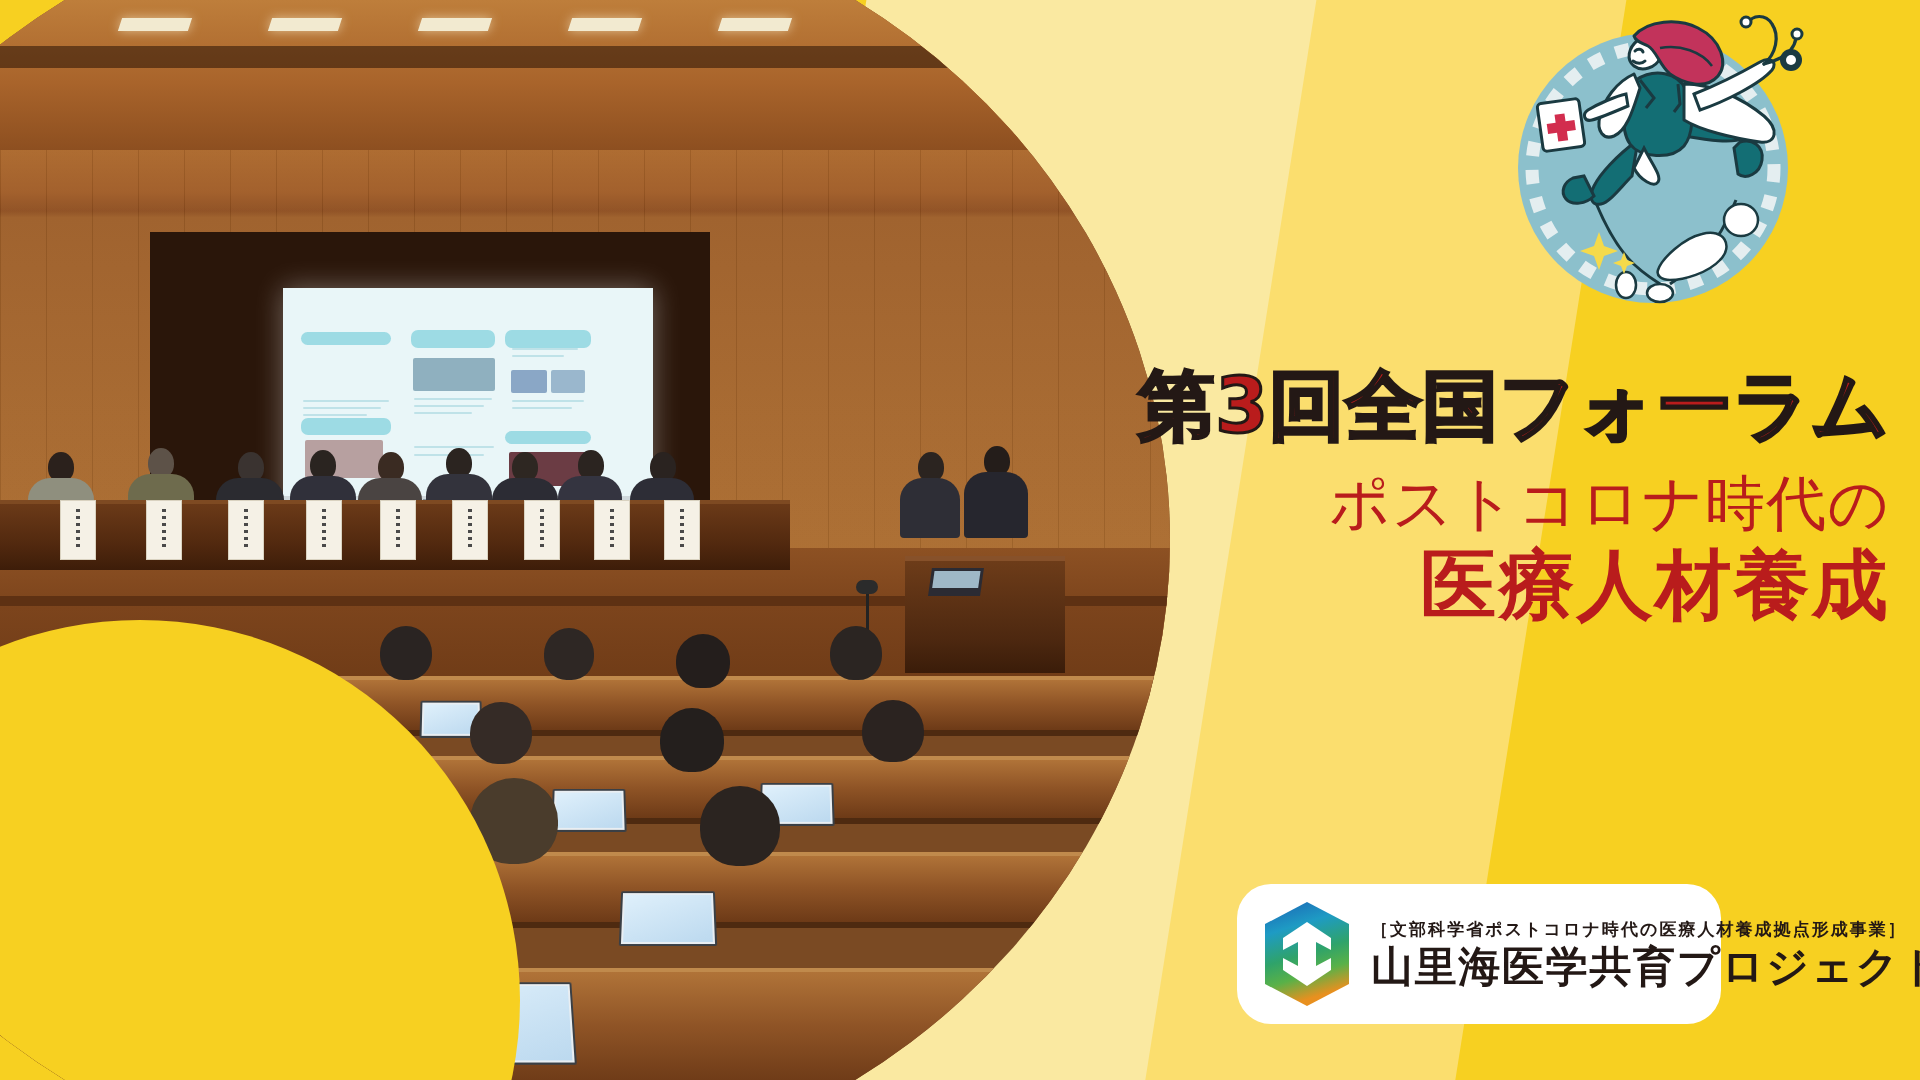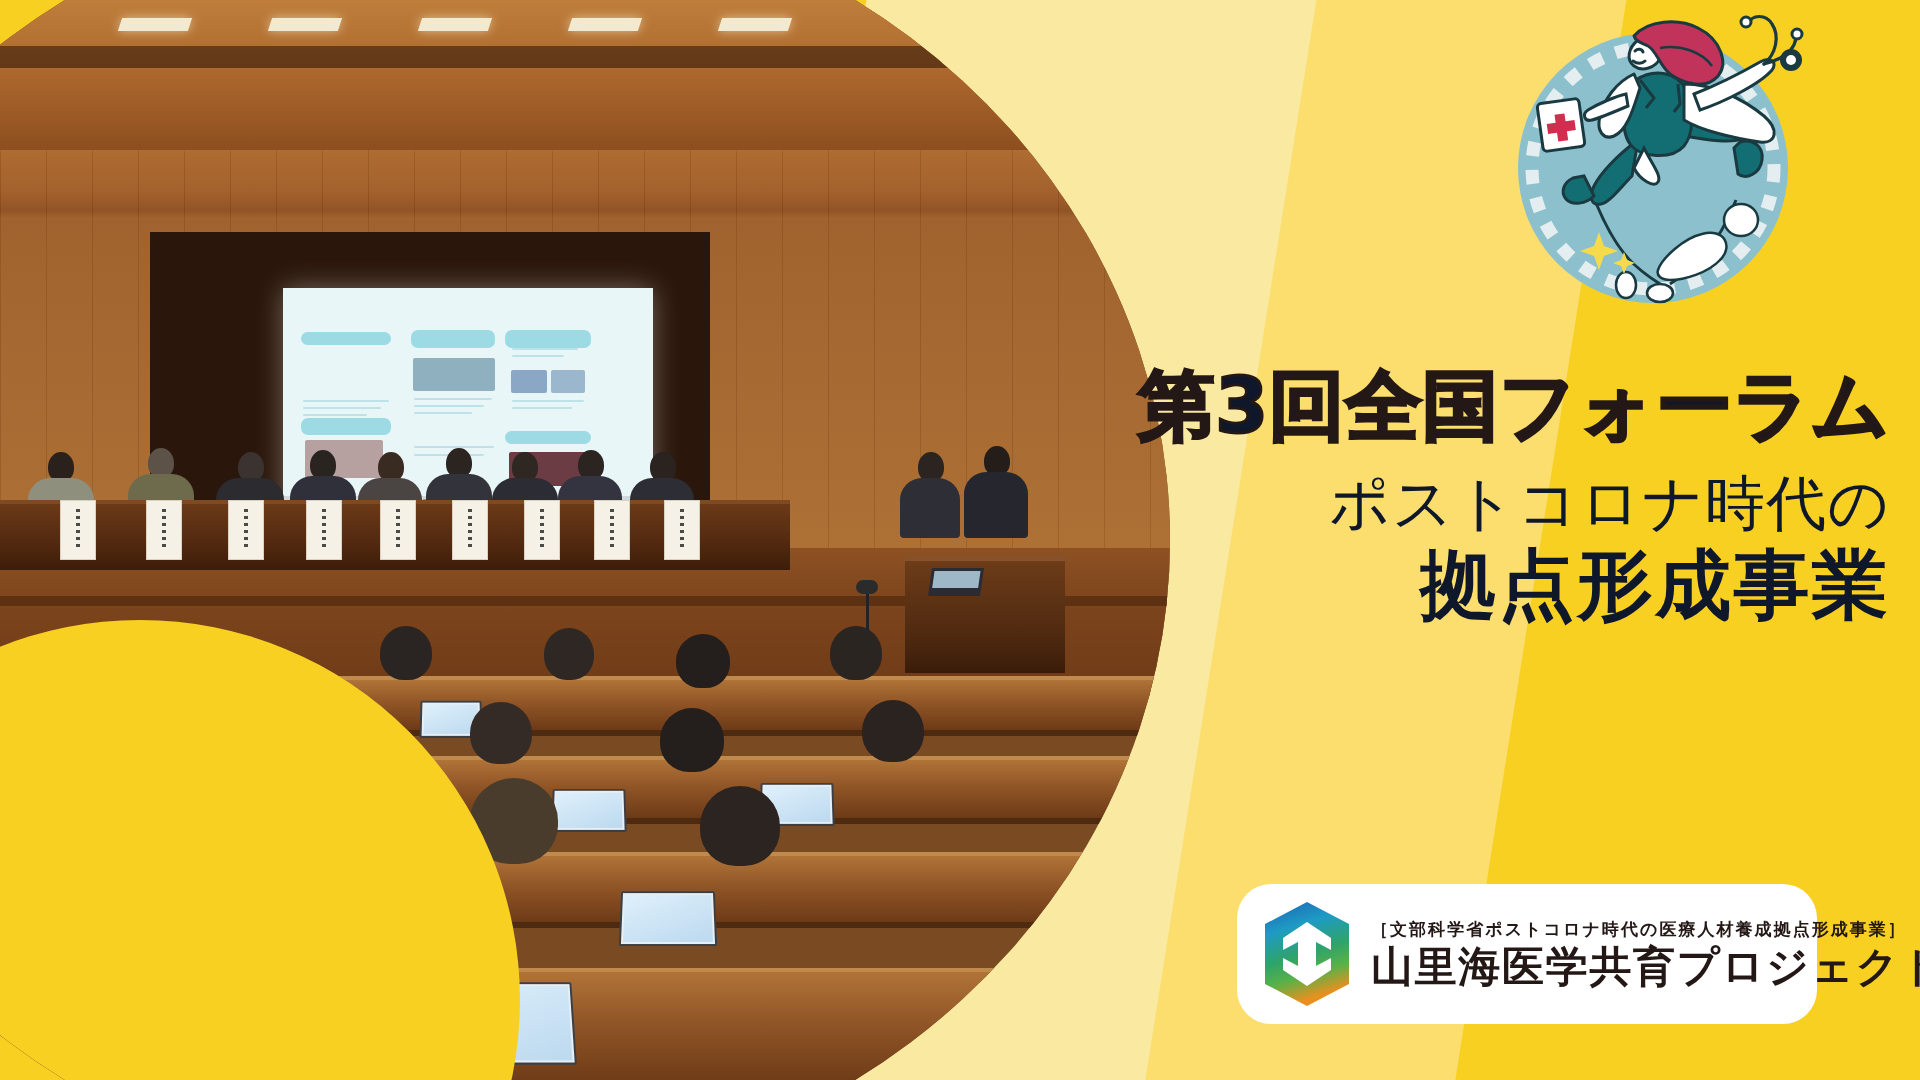--- a/index.html
+++ b/index.html
@@ -184,21 +184,21 @@
 
   
   .doc-badge{
     position:absolute;left:1488px;top:-12px;width:330px;height:330px;
   }
 
   
   .headline{
     position:absolute;left:1130px;top:368px;width:760px;
     text-align:right;
-    color:#0f172a;
+    color:#b91c1c;
     font-family:"DejaVu Sans","Liberation Sans",sans-serif;
   }
   .h-main{
     font-size:76px;line-height:1.0;font-weight:700;
     letter-spacing:.01em;
     -webkit-text-stroke:3px #231815;
     white-space:nowrap;
   }
   .h-sub{
     margin-top:22px;
@@ -207,21 +207,21 @@
     white-space:nowrap;
   }
   .h-big{
     font-size:76px;line-height:1.12;font-weight:700;letter-spacing:.03em;
     white-space:nowrap;
   }
 
   
   .logo-plate{
     position:absolute;left:1237px;top:884px;
-    width:580px;height:140px;
+    width:484px;height:140px;
     background:#ffffff;
     border-radius:34px;
     display:flex;align-items:center;
     padding:0 24px;
     box-sizing:border-box;
     gap:18px;
   }
   .logo-mark{width:92px;height:108px;flex:0 0 auto;}
   .logo-text{display:flex;flex-direction:column;justify-content:center;gap:4px;}
   .logo-kicker{
@@ -492,21 +492,21 @@
       <circle cx="258" cy="34" r="5" fill="#fff" stroke="#1A3A41" stroke-width="3"></circle>
       <circle cx="309" cy="46" r="5" fill="#fff" stroke="#1A3A41" stroke-width="3"></circle>
       <circle cx="303" cy="72" r="11" fill="#1A3A41"></circle>
       <circle cx="303" cy="72" r="5" fill="#fff"></circle>
     </svg>
   </div>
 
   <div class="headline">
     <div class="h-main">第3回全国フォーラム</div>
     <div class="h-sub">ポストコロナ時代の</div>
-    <div class="h-big">拠点形成事業</div>
+    <div class="h-big">医療人材養成</div>
   </div>
 
   <div class="logo-plate">
     <div class="logo-mark">
       <svg viewBox="0 0 92 108" width="92" height="108" aria-hidden="true">
         <defs>
           <linearGradient id="lg" x1="0" y1="0" x2="0.25" y2="1">
             <stop offset="0%" stop-color="#1B63B5"></stop>
             <stop offset="30%" stop-color="#1E9BC4"></stop>
             <stop offset="58%" stop-color="#2FA36A"></stop>

